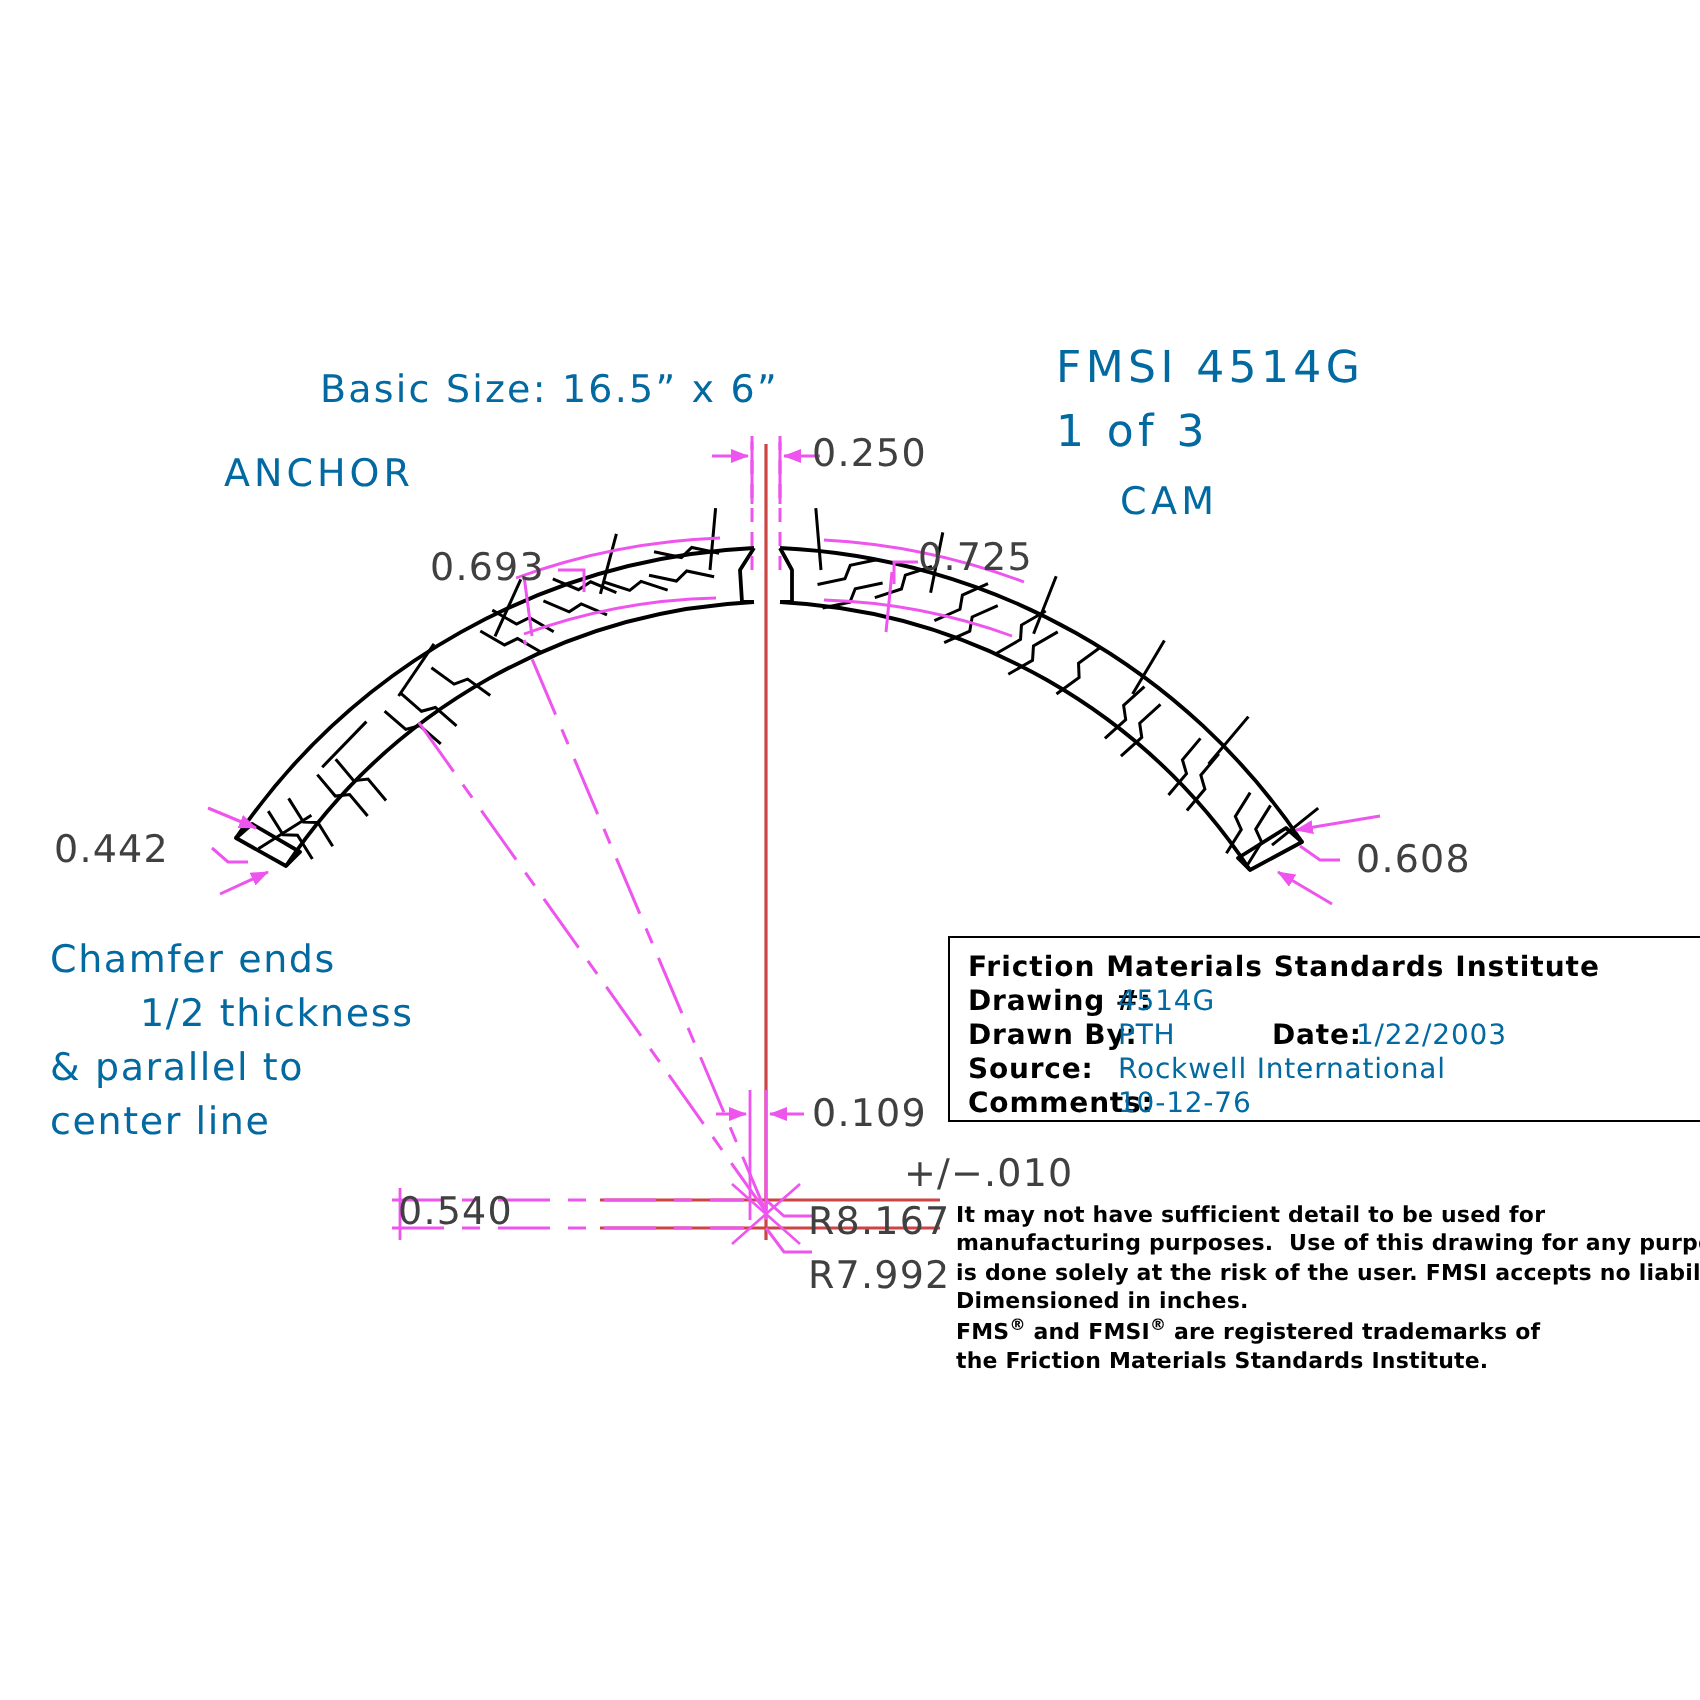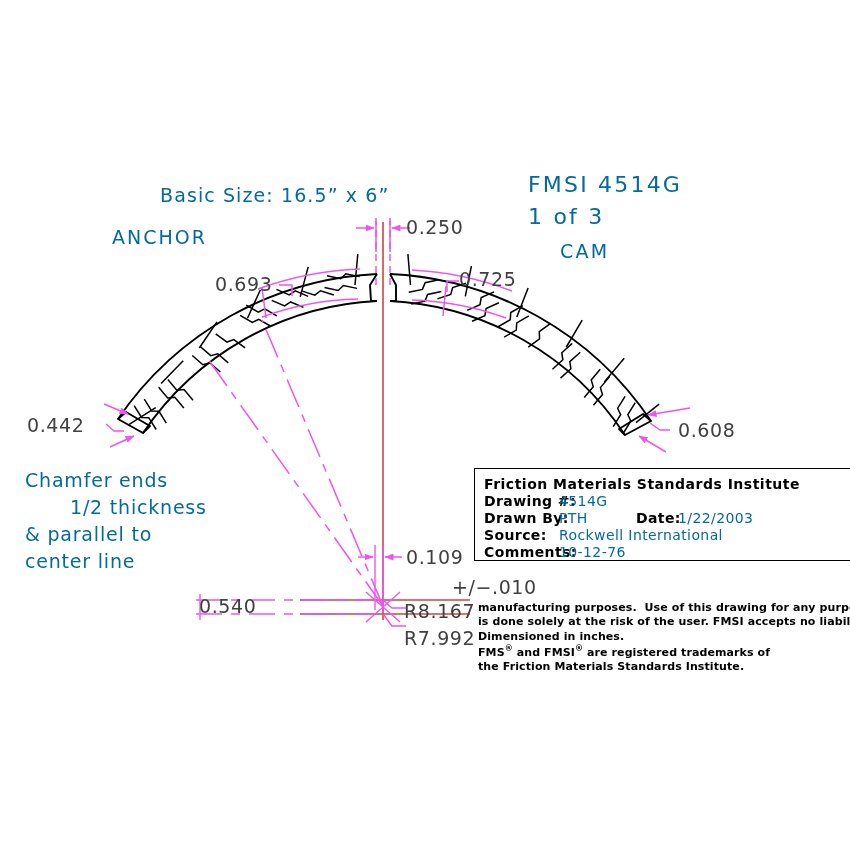--- a/index.html
+++ b/index.html
@@ -253,20 +253,21 @@
     <div class="tb-row blue t-tb-val" style="left:203px;top:41px;">1/22/2003</div>
 
     <div class="tb-row blk t-tb-lbl" style="left:9px;top:58px;">Source:</div>
     <div class="tb-row blue t-tb-val" style="left:84px;top:58px;">Rockwell International</div>
 
     <div class="tb-row blk t-tb-lbl" style="left:9px;top:75px;">Comments:</div>
     <div class="tb-row blue t-tb-val" style="left:84px;top:75px;">10-12-76</div>
   </div>
 
   <div style="position:absolute;left:478px;top:601px;width:365px;">
+    <div class="blk t-disc" style="white-space:pre;">It may not have sufficient detail to be used for</div>
     <div class="blk t-disc" style="white-space:pre;">manufacturing purposes.  Use of this drawing for any purpose</div>
     <div class="blk t-disc" style="white-space:pre;">is done solely at the risk of the user. FMSI accepts no liability.</div>
     <div class="blk t-disc" style="white-space:pre;">Dimensioned in inches.</div>
     <div class="blk t-disc" style="white-space:pre;"><span>FMS</span><sup>®</sup><span> and FMSI</span><sup>®</sup><span> are registered trademarks of</span></div>
     <div class="blk t-disc" style="white-space:pre;">the Friction Materials Standards Institute.</div>
   </div>
 
 </div>
 
 </body></html>

